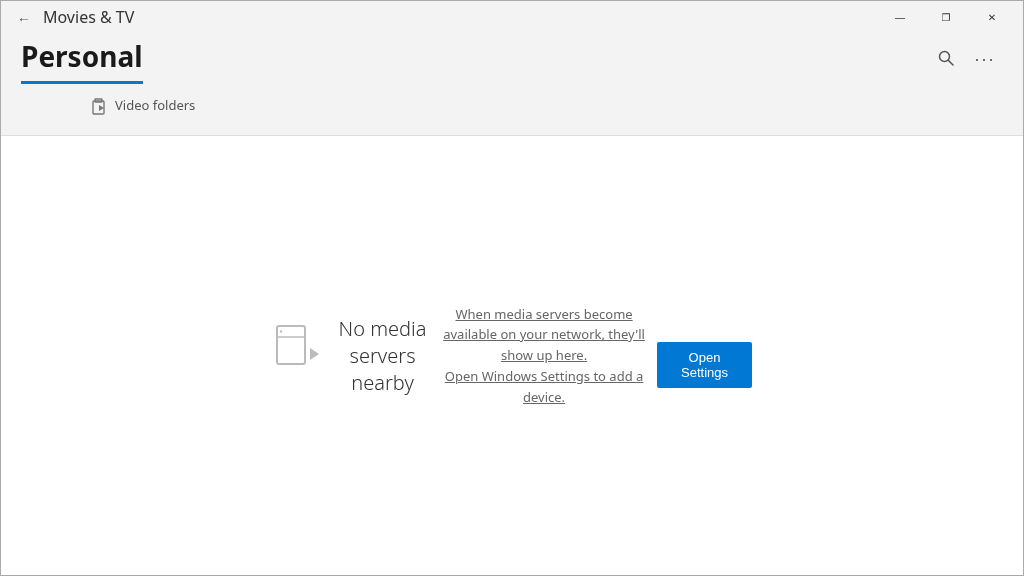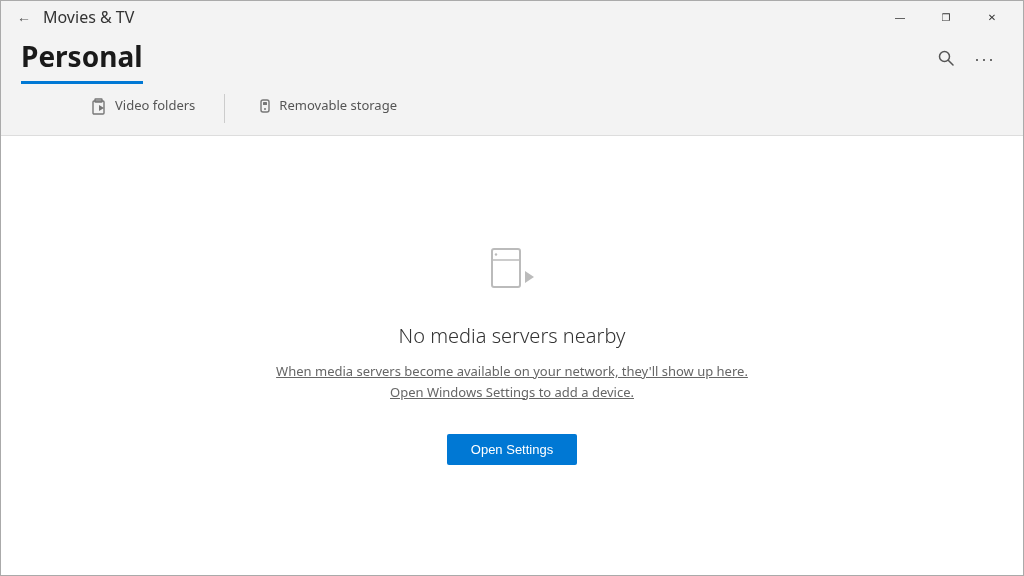--- a/index.html
+++ b/index.html
@@ -149,21 +149,21 @@
       flex: 1;
       background: white;
       display: flex;
       flex-direction: column;
       align-items: center;
       justify-content: center;
       padding: 20px;
     }
     .empty-state {
       display: flex;
-      flex-direction: column;
+      flex-direction: row;
       align-items: center;
       gap: 12px;
       max-width: 480px;
       text-align: center;
     }
     .empty-icon {
       color: #aaa;
       margin-bottom: 4px;
     }
     .empty-title {
@@ -232,30 +232,20 @@
     <span class="tab-icon">
       <svg width="20" height="20" viewBox="0 0 20 20" fill="none" xmlns="http://www.w3.org/2000/svg">
         <rect x="2" y="5" width="11" height="13" rx="1" stroke="#777" stroke-width="1.4"></rect>
         <rect x="4" y="3" width="7" height="3" rx="0.5" stroke="#777" stroke-width="1.4"></rect>
         <polygon points="8,9 13,12 8,15" fill="#777"></polygon>
       </svg>
     </span>
     <span>Video folders</span>
   </div>
 
-  <div class="tab">
-    <span class="tab-icon">
-      <svg width="20" height="20" viewBox="0 0 20 20" fill="none" xmlns="http://www.w3.org/2000/svg">
-        <rect x="6" y="4" width="8" height="12" rx="2" stroke="#777" stroke-width="1.4"></rect>
-        <rect x="8" y="6" width="4" height="3" rx="0.5" fill="#777"></rect>
-        <circle cx="10" cy="13" r="1" fill="#777"></circle>
-      </svg>
-    </span>
-    <span>Removable storage</span>
-  </div>
 
 </div>
 
 <div class="main">
   <div class="empty-state">
     <div class="empty-icon">
       <svg width="50" height="55" viewBox="0 0 50 55" fill="none" xmlns="http://www.w3.org/2000/svg">
         <rect x="5" y="3" width="28" height="38" rx="2" stroke="#bbb" stroke-width="2"></rect>
         <line x1="5" y1="14" x2="33" y2="14" stroke="#bbb" stroke-width="1.5"></line>
         <circle cx="9" cy="8.5" r="1.2" fill="#bbb"></circle>

